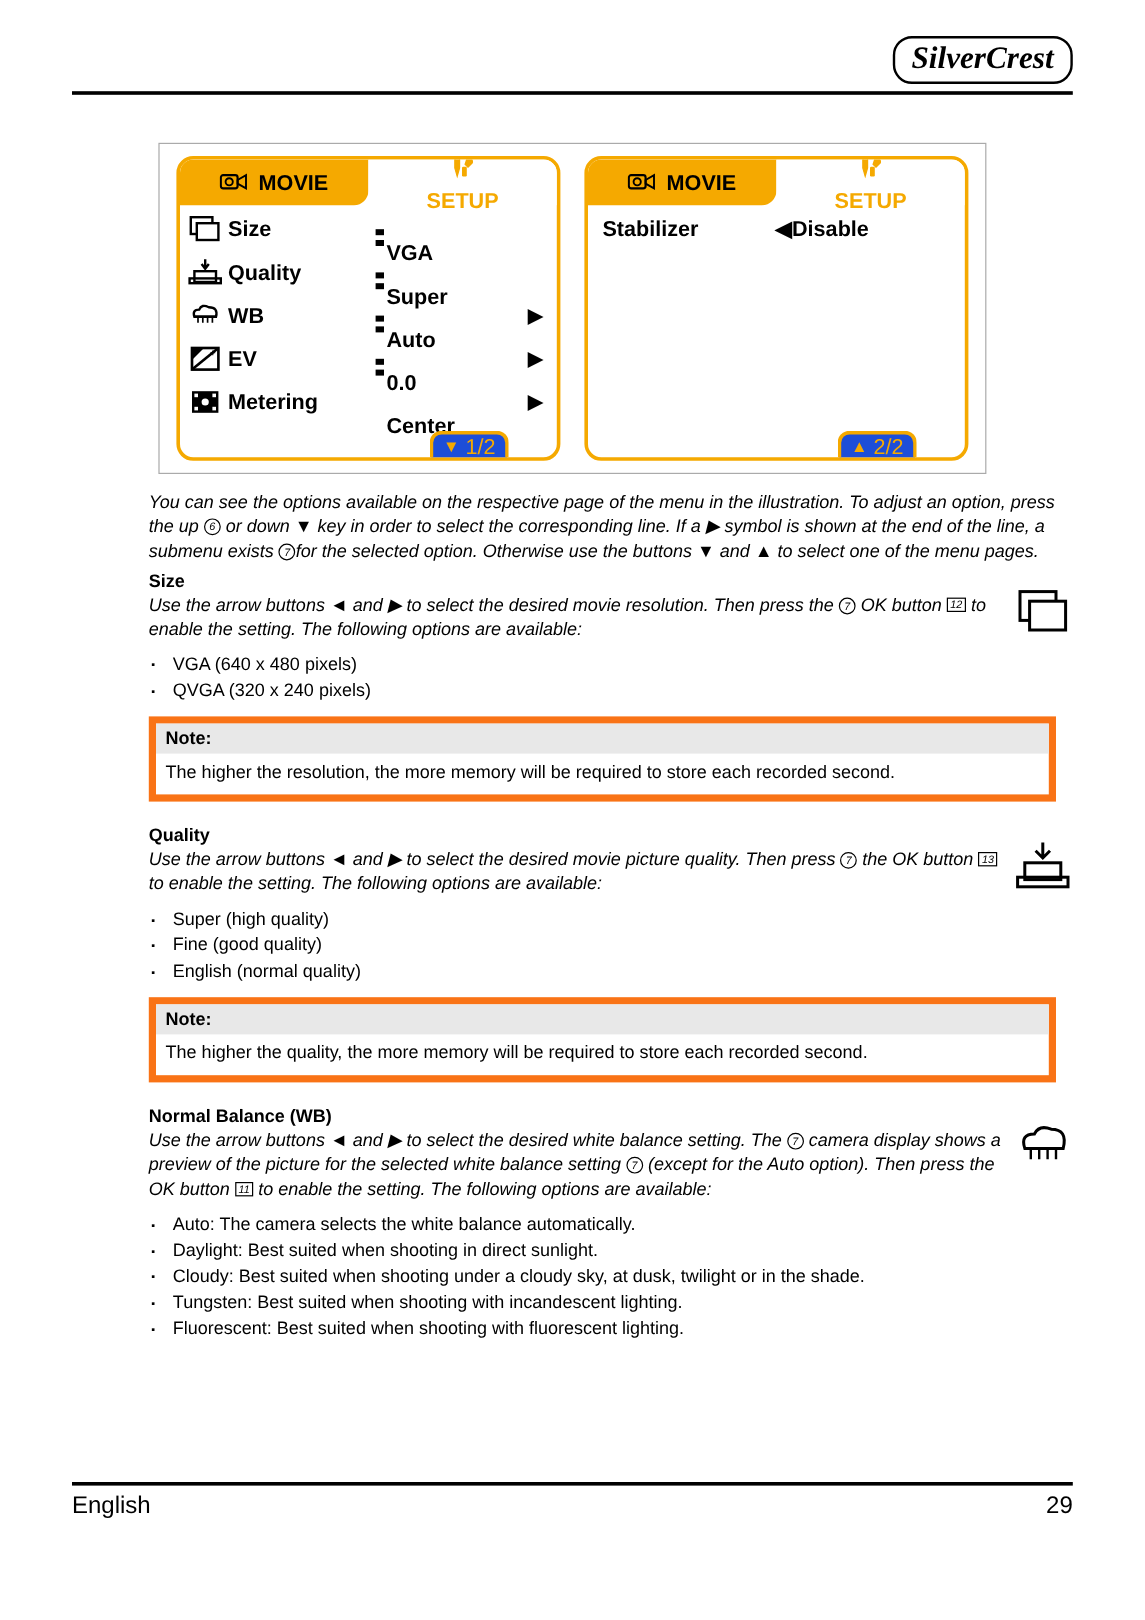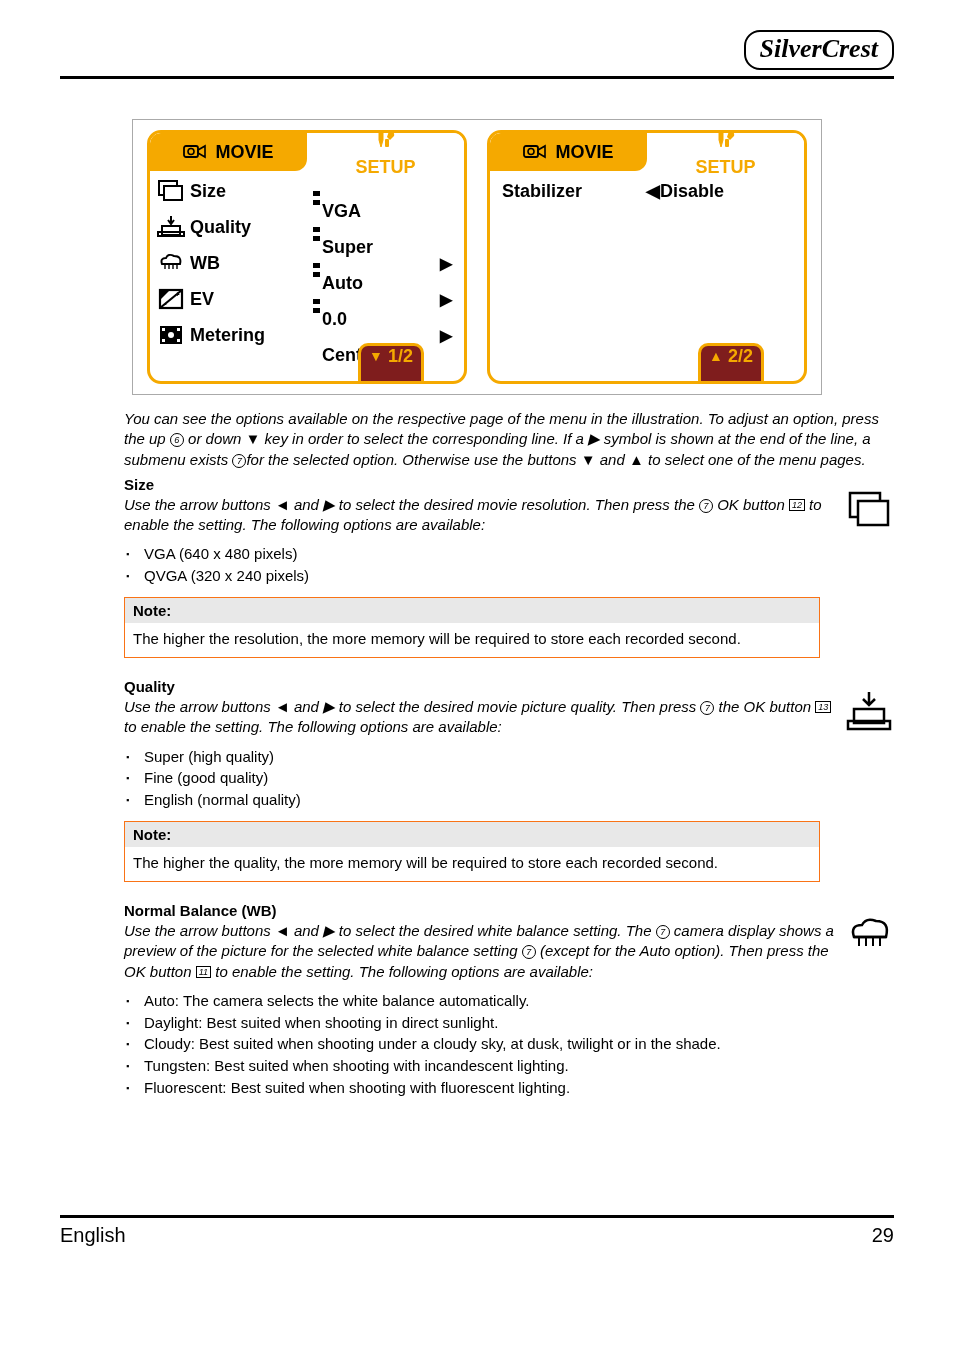--- a/index.html
+++ b/index.html
@@ -100,29 +100,29 @@
   .menu-row .mlabel { flex: 0 0 120px; }
   .menu-row .mcolon { width: 12px; text-align:center; }
   .menu-row .mval { flex: 1; margin-top: 40px; }
   .menu-row .marrow { width: 18px; color:#000; font-size:16px; }
   .menu-row.r2 .mlabel2 { flex: 0 0 150px; padding-left:6px; }
   .menu-row.r2 .mval2 { flex:1; }
   .pager {
     position: absolute;
     bottom: -2px;
     right: 40px;
-    background: #7f1d1d;
+    background: #1d4ed8;
     color: #f5a900;
-    font-weight: bold;
+    font-weight: normal;
     font-size: 18px;
     border: 3px solid #f5a900;
     border-bottom: none;
     border-radius: 10px 10px 0 0;
     padding: 0 8px 0 8px;
-    height: 40px;
+    height: 24px;
     line-height: 20px;
   }
   .pager .tri { font-size: 14px; vertical-align: 1px; }
   .content {
     padding-left: 4px;
   }
   .para { margin: 2px 0 6px 0; line-height: 1.35; font-style: italic; }
   .ind { padding-left: 60px; }
   ul.opts {
     list-style: none;
@@ -135,23 +135,23 @@
     line-height: 1.45;
   }
   ul.opts li::before {
     content: "▪";
     position: absolute;
     left: -18px;
     font-size: 9px;
     top: 5px;
   }
   .callout {
-    border: 1px solid #f97316;
+    border: 6px solid #f97316;
     margin: 10px 0 20px 60px;
-    width: 696px;
+    width: 756px;
   }
   .callout .h {
     background: #e8e8e8;
     font-weight: bold;
     padding: 4px 8px;
   }
   .callout .b {
     padding: 6px 8px 8px 8px;
     line-height: 1.35;
   }

